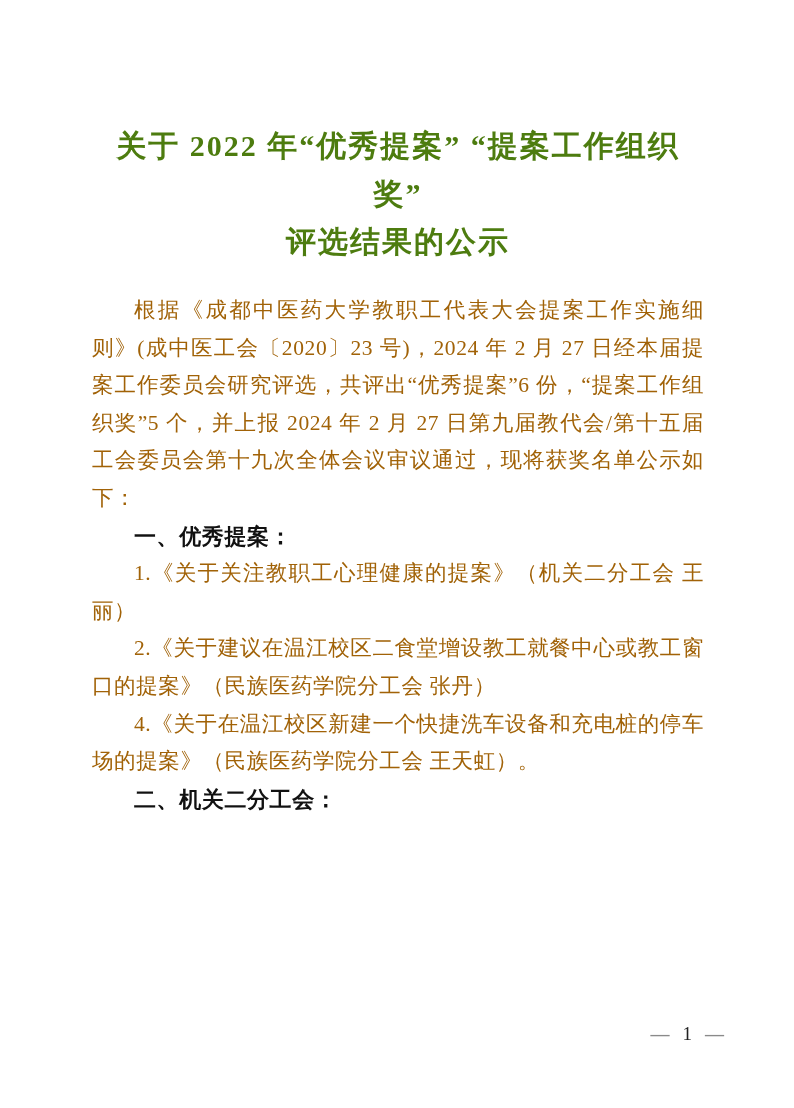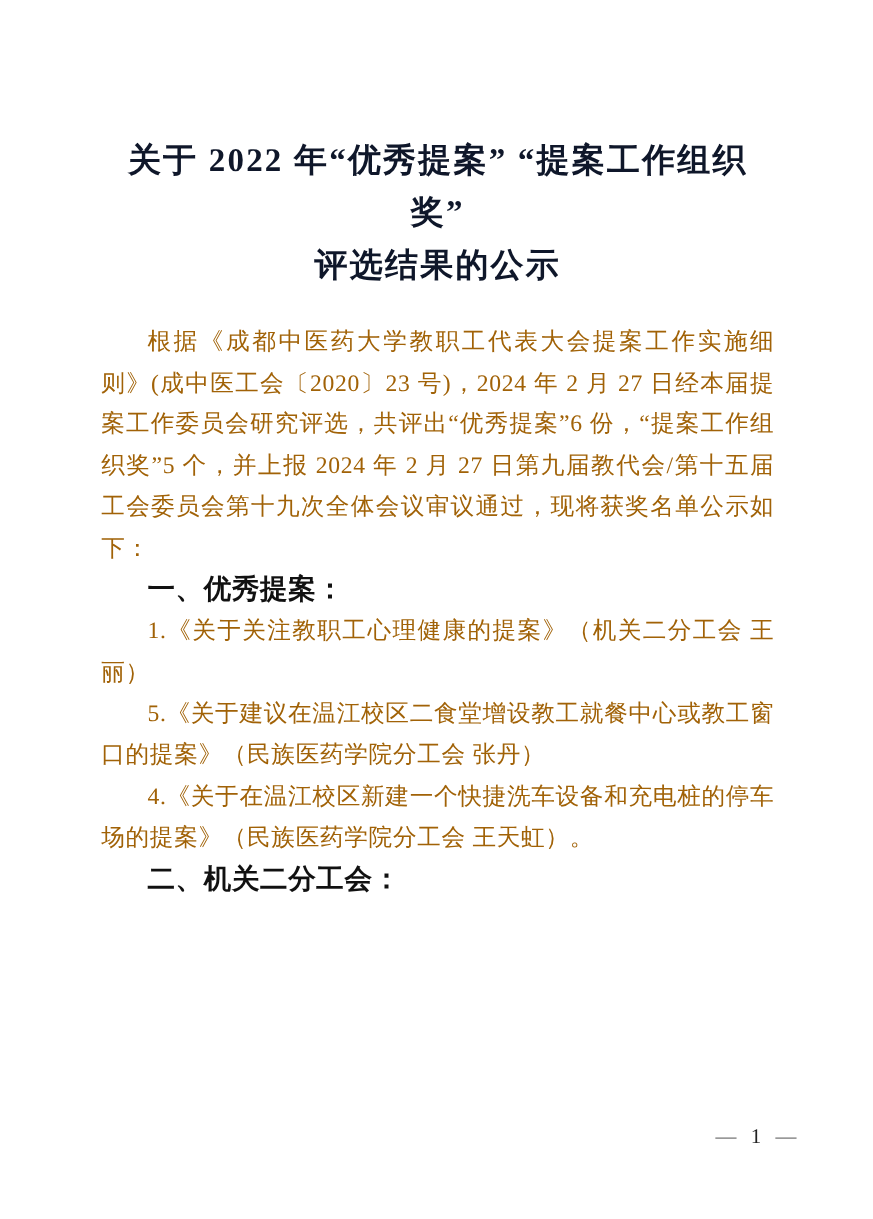--- a/index.html
+++ b/index.html
@@ -22,36 +22,36 @@
     top: 122px;
     width: 612px;
   }
   .doc-title {
     margin: 0 0 26px 0;
     font-size: 30px;
     font-weight: bold;
     line-height: 48px;
     text-align: center;
     letter-spacing: 2px;
-    color: #0f172a;
+    color: #4d7c0f;
     font-family: "Liberation Serif", "DejaVu Serif", serif;
   }
   .title-line { display: block; }
   .body-para {
     margin: 0;
     font-size: 21.5px;
     line-height: 37.6px;
     text-align: justify;
     text-indent: 42px;
     letter-spacing: 0.6px;
     color: #a16207;
   }
   .sec-heading {
     margin: 0;
-    font-size: 25px;
+    font-size: 22px;
     line-height: 37.6px;
     font-weight: bold;
     text-indent: 42px;
     letter-spacing: 0.6px;
     color: #111111;
     font-family: Liberation Serif, serif;
   }
   .page-footer {
     position: absolute;
     top: 1022px;
@@ -79,21 +79,21 @@
     <h1 class="doc-title">
       <span class="title-line">关于 2022 年“优秀提案” “提案工作组织奖”</span>
       <span class="title-line">评选结果的公示</span>
     </h1>
 
     <p class="body-para">根据《成都中医药大学教职工代表大会提案工作实施细则》(成中医工会〔2020〕23 号)，2024 年 2 月 27 日经本届提案工作委员会研究评选，共评出“优秀提案”6 份，“提案工作组织奖”5 个，并上报 2024 年 2 月 27 日第九届教代会/第十五届工会委员会第十九次全体会议审议通过，现将获奖名单公示如下：</p>
 
     <h2 class="sec-heading">一、优秀提案：</h2>
 
     <p class="body-para">1.《关于关注教职工心理健康的提案》（机关二分工会 王丽）</p>
-    <p class="body-para">5.《关于建议在温江校区二食堂增设教工就餐中心或教工窗口的提案》（民族医药学院分工会 张丹）</p>
+    <p class="body-para">2.《关于建议在温江校区二食堂增设教工就餐中心或教工窗口的提案》（民族医药学院分工会 张丹）</p>
     <p class="body-para">4.《关于在温江校区新建一个快捷洗车设备和充电桩的停车场的提案》（民族医药学院分工会 王天虹）。</p>
 
     <h2 class="sec-heading">二、机关二分工会：</h2>
 
   </div>
 
   <div class="page-footer">
     <span class="footer-dash">—</span><span class="footer-pagenum">1</span><span class="footer-dash">—</span>
   </div>
 </div>

